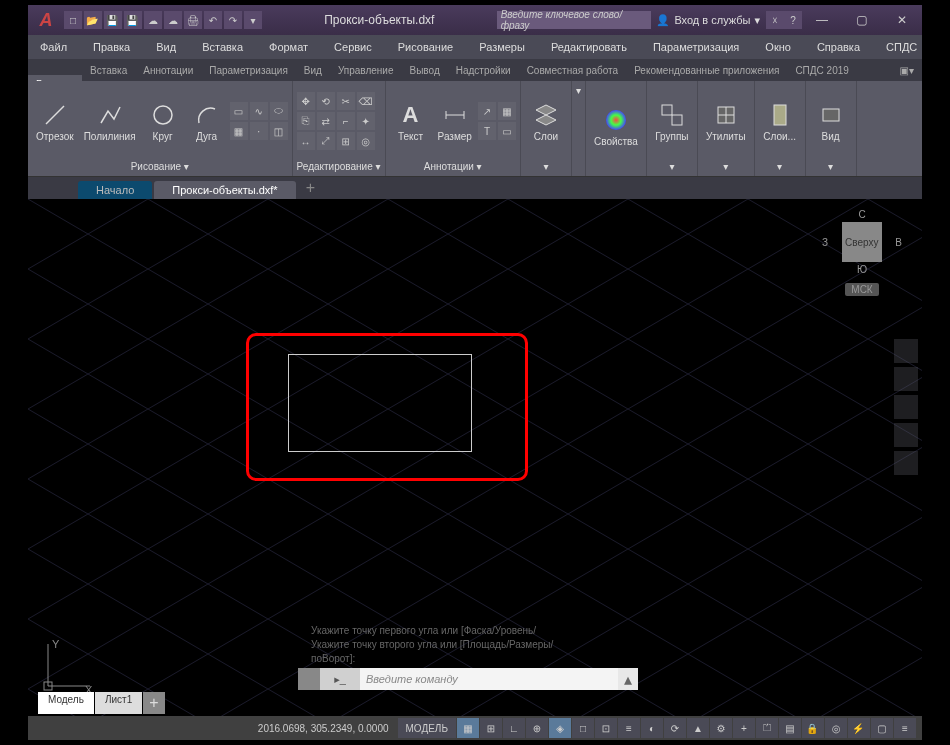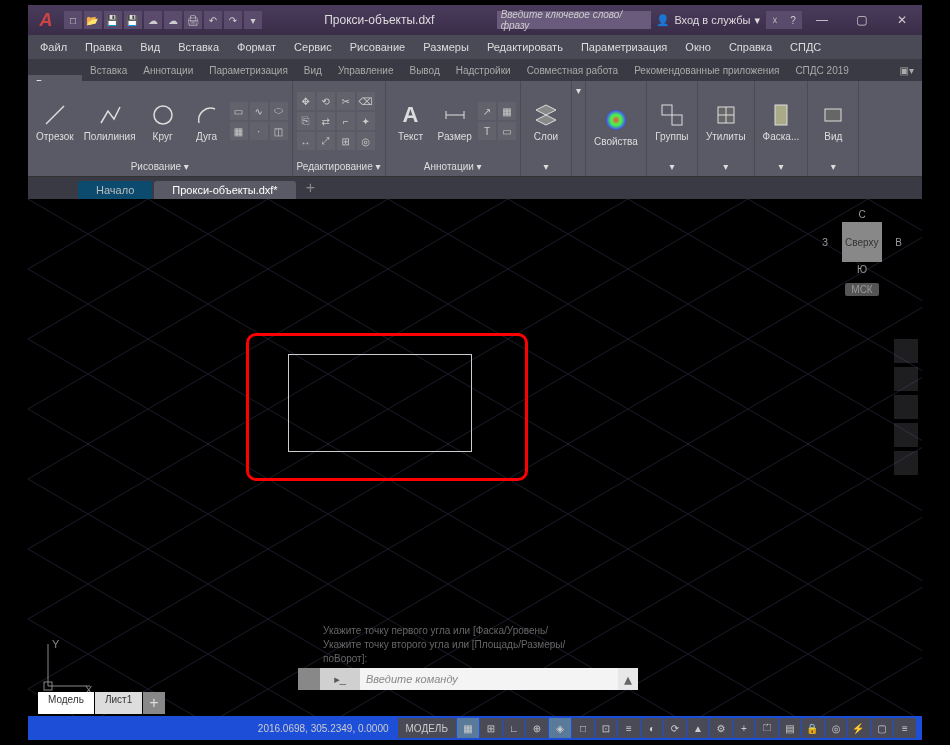--- a/index.html
+++ b/index.html
@@ -11,21 +11,21 @@
 .app-logo { width: 28px; height: 28px; margin: 0 4px; display: flex; align-items: center; justify-content: center; color: #c44; font-size: 18px; font-weight: bold; font-style: italic; }
 .qat { display: flex; gap: 2px; }
 .qat-btn { width: 18px; height: 18px; background: #5a4a6c; display: flex; align-items: center; justify-content: center; color: #ccc; font-size: 10px; }
 .title-text { flex: 1; text-align: center; font-size: 12px; }
 .search-box { width: 154px; height: 18px; background: #6a5a7c; color: #ccc; font-size: 10px; padding: 0 4px; font-style: italic; display: flex; align-items: center; }
 .login { display: flex; align-items: center; gap: 4px; padding: 0 6px; font-size: 11px; }
 .win-controls { display: flex; }
 .win-btn { width: 40px; height: 30px; display: flex; align-items: center; justify-content: center; color: #ccc; font-size: 12px; }
 
 
-.menubar { height: 24px; background: #4a4a56; display: flex; align-items: center; padding: 0 4px; gap: 2px; }
+.menubar { height: 24px; background: #4a4a56; display: flex; align-items: center; padding: 0 4px; gap: 10px; }
 .menu-item { color: #ddd; font-size: 11px; padding: 3px 8px; cursor: pointer; }
 
 
 .ribbon-tabs { height: 22px; background: #3a3a44; display: flex; align-items: center; font-size: 10px; color: #aaa; }
 .rtab { padding: 4px 8px; cursor: pointer; }
 .rtab.active { background: #5a5a66; color: #fff; margin-top: 28px; }
 
 
 .ribbon { height: 96px; background: #5a5a66; display: flex; border-bottom: 1px solid #333; }
 .panel { border-right: 1px solid #4a4a54; display: flex; flex-direction: column; padding: 2px 4px; }
@@ -46,34 +46,34 @@
 
 .canvas { flex: 1; background: #000; position: relative; overflow: hidden; }
 .grid-svg { position: absolute; inset: 0; width: 100%; height: 100%; }
 .rectangle { position: absolute; left: 260px; top: 155px; width: 184px; height: 98px; border: 1px solid #ccc; }
 .highlight-box { position: absolute; left: 218px; top: 134px; width: 282px; height: 148px; border: 3px solid #ff0000; border-radius: 10px; pointer-events: none; }
 .ucs { position: absolute; left: 12px; bottom: 20px; width: 55px; height: 60px; color: #888; }
 .viewcube { position: absolute; right: 20px; top: 10px; width: 80px; height: 120px; color: #999; font-size: 10px; text-align: center; }
 .cube-face { width: 40px; height: 40px; background: #888; margin: 2px auto; display: flex; align-items: center; justify-content: center; color: #333; font-size: 10px; }
 .navbar { position: absolute; right: 4px; top: 140px; width: 24px; display: flex; flex-direction: column; gap: 4px; }
 .nav-btn { width: 24px; height: 24px; background: rgba(100,100,110,0.3); cursor: pointer; }
-.cmd-history { position: absolute; left: 295px; bottom: 50px; width: 340px; font-size: 10px; color: #666; line-height: 1.4; }
+.cmd-history { position: absolute; left: 283px; bottom: 50px; width: 340px; font-size: 10px; color: #666; line-height: 1.4; }
 .cmd-line { position: absolute; left: 270px; bottom: 26px; width: 340px; height: 22px; background: #e8e8e8; display: flex; align-items: center; }
 .cmd-handle { width: 22px; height: 22px; background: #888; }
 .cmd-prompt { width: 40px; height: 22px; background: #d0d0d0; display: flex; align-items: center; justify-content: center; font-size: 11px; color: #555; }
 .cmd-input { flex: 1; height: 22px; background: #f4f4f4; padding: 0 6px; font-size: 11px; color: #888; font-style: italic; display: flex; align-items: center; }
 
 
 .model-tabs { position: absolute; left: 10px; bottom: 2px; display: flex; gap: 1px; }
 .mtab { background: #ddd; color: #333; font-size: 10px; padding: 2px 10px; cursor: pointer; }
 .mtab.active { background: #fff; }
 .mtab-plus { background: #888; color: #ddd; padding: 2px 6px; cursor: pointer; }
 
 
-.statusbar { height: 24px; background: #1d4ed8; display: flex; align-items: center; justify-content: flex-end; color: #ccc; font-size: 10px; padding: 0 6px; gap: 1px; }
+.statusbar { height: 24px; background: #404040; display: flex; align-items: center; justify-content: flex-end; color: #ccc; font-size: 10px; padding: 0 6px; gap: 1px; }
 .coords { padding: 0 8px; }
 .sbtn { width: 22px; height: 20px; background: #4a4a56; display: flex; align-items: center; justify-content: center; cursor: pointer; font-size: 10px; }
 .sbtn.active { background: #5a7a9a; }
 .model-btn { padding: 0 8px; height: 20px; background: #4a4a56; display: flex; align-items: center; }
 </style>
 </head>
 <body>
 
 <div class="window">
 
@@ -295,21 +295,21 @@
         <div class="panel-title">▾</div>
       </div>
     <div class="panel">
         <div class="panel-body">
           <div class="big-btn">
             <div class="icon">
               <svg width="28" height="28">
                 <rect x="8" y="4" width="12" height="20" fill="#aa8" stroke="#ddd"></rect>
               </svg>
             </div>
-            <div class="label">Фаска...</div>
+            <div class="label">Слои...</div>
           </div>
         </div>
         <div class="panel-title">▾</div>
       </div>
     <div class="panel">
         <div class="panel-body">
           <div class="big-btn">
             <div class="icon">
               <svg width="28" height="28">
                 <rect x="6" y="8" width="16" height="12" fill="#666" stroke="#ddd"></rect>

